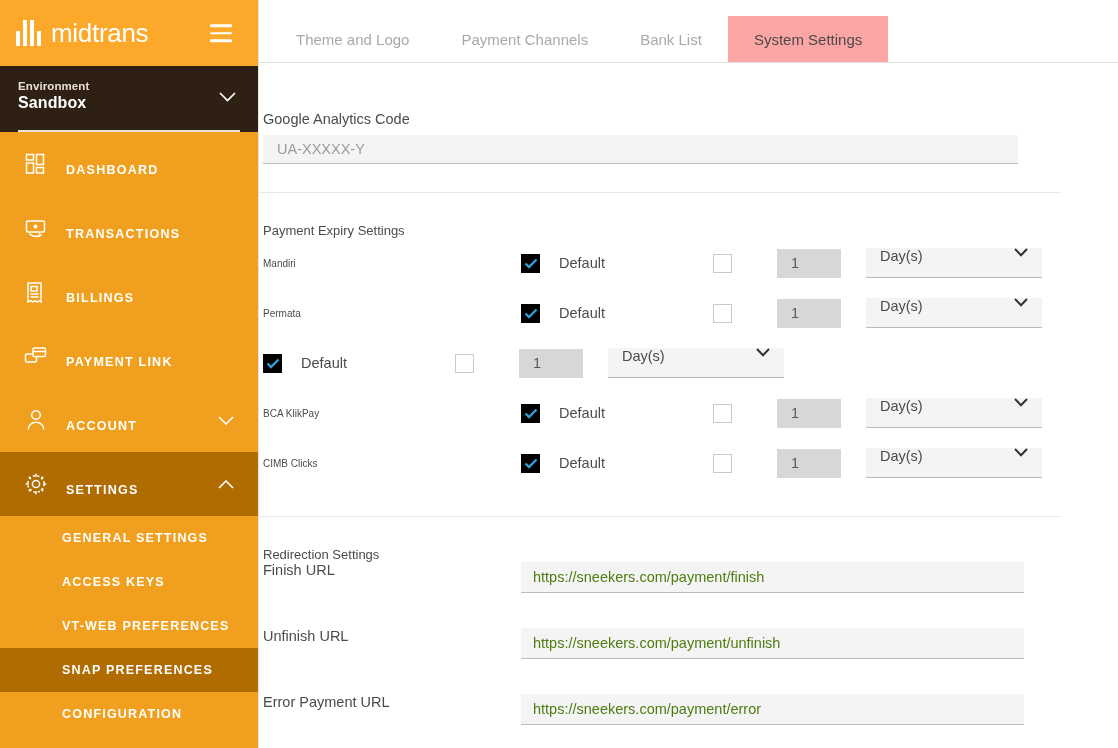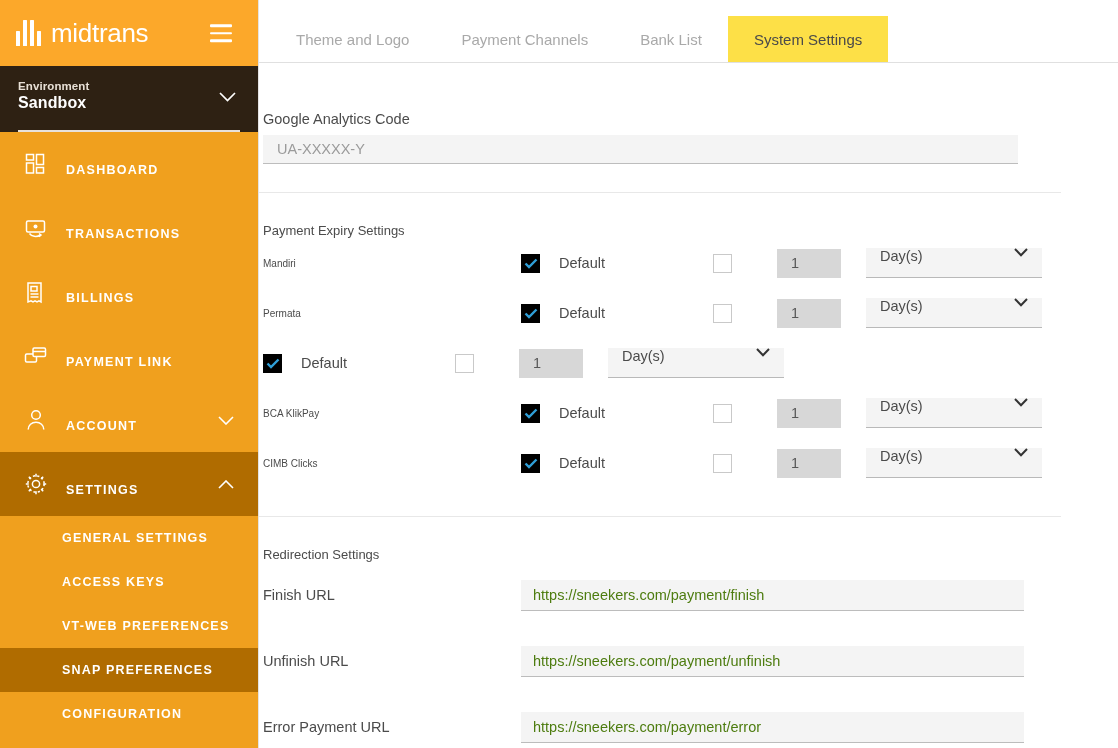--- a/index.html
+++ b/index.html
@@ -86,21 +86,21 @@
   .tabbar {
     height: 63px; flex: 0 0 63px;
     border-bottom: 1px solid #e0e0e0;
     display: flex; align-items: flex-end; padding-left: 11px;
     background: #fff;
   }
   .tab {
     height: 46px; display: flex; align-items: center; padding: 0 26px;
     font-size: 15px; color: #a9a9a9; cursor: pointer; white-space: nowrap;
   }
-  .tab.active { background: #fde047; color: #4a4a4a; }
+  .tab.active { background: #fca5a5; color: #4a4a4a; }
 
   .content {
     flex: 1 1 auto; overflow: hidden; padding: 0;
     position: relative;
   }
   .section { padding: 0 60px 0 0; }
   .divider { height: 1px; background: #e8e8e8; margin-left: 0; margin-right: 57px; }
 
   .sec-analytics { padding-top: 48px; padding-bottom: 28px; }
   .field-label {
@@ -141,21 +141,21 @@
   .num-cell { width: 89px; flex: 0 0 89px; }
   .unit-sel {
     width: 176px; height: 30px; background: #f4f4f4;
     border: none; border-bottom: 1px solid #b9b9b9;
     display: flex; padding: 0 14px;
     font-size: 14.5px; color: #4b4b4b; position: relative; cursor: pointer;
   }
   .unit-sel .dd { position: absolute; right: 14px; width: 14px; height: 9px; }
 
   .sec-redirect { padding-top: 30px; }
-  .url-row { display: flex; align-items: center; height: 66px; }
+  .url-row { display: flex; align-items: flex-start; height: 66px; }
   .url-name { width: 258px; flex: 0 0 258px; font-size: 14.5px; color: #4b4b4b; }
   .url-input {
     width: 503px; height: 31px; background: #f4f4f4;
     border: none; border-bottom: 1px solid #bcbcbc;
     padding: 0 12px; font-family: "Liberation Sans", sans-serif;
     font-size: 14.5px; color: #4d7c0f; outline: none;
   }
   .pad-left { padding-left: 4px; }
 </style>
 </head>

